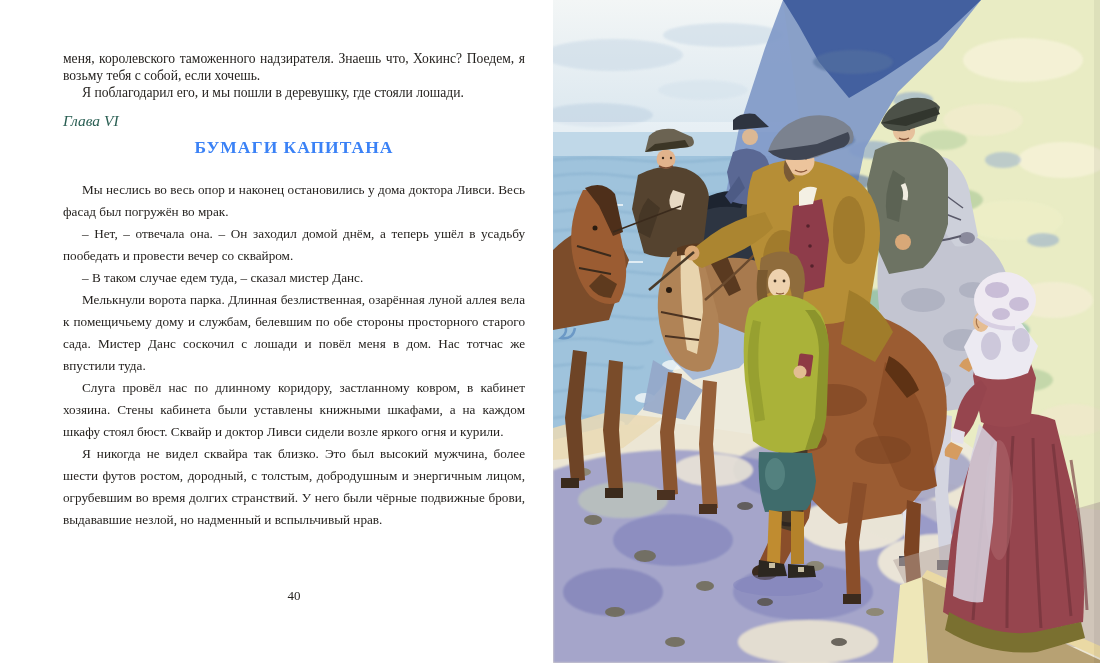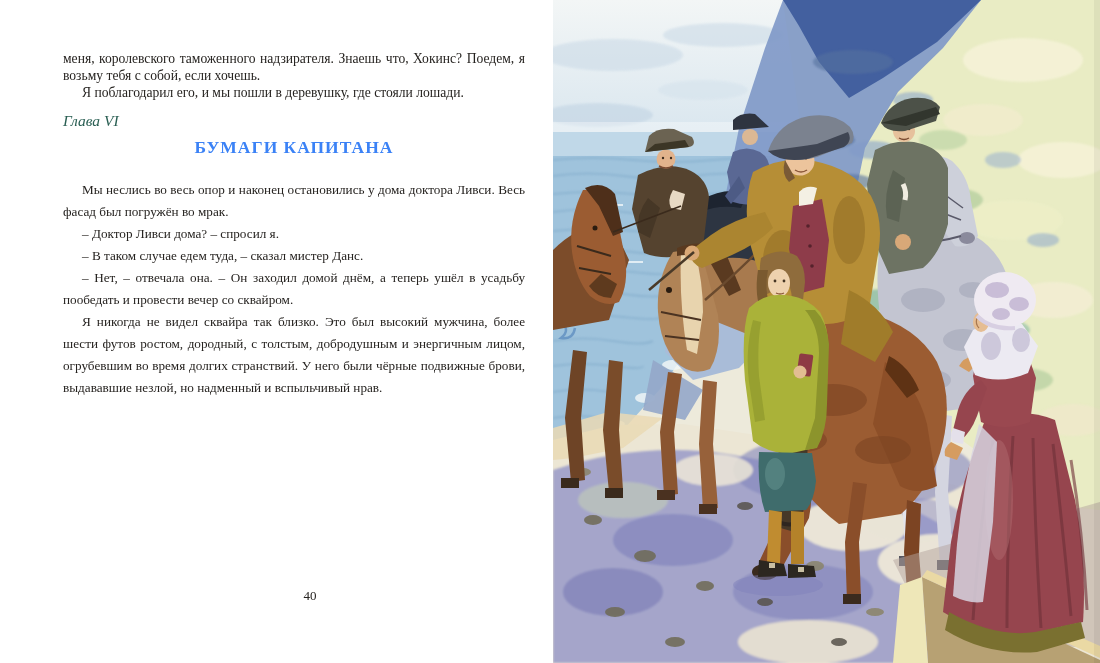--- a/index.html
+++ b/index.html
@@ -8,40 +8,41 @@
   .left-page{position:absolute;left:63px;top:0;width:462px;height:585px;}
   .block{ text-align:justify;color:#262320;hyphens:auto;-webkit-hyphens:auto;}
   .block1{padding-top:50px;font-size:13.6px;line-height:17px;}
   .block2{font-size:13.2px;line-height:22px;margin-top:21px;}
   .block p{margin:0;text-indent:19px;}
   .block p.no-indent{text-indent:0;}
   .chapter-label{margin-top:10px;text-align:left;font-style:italic;
        font-size:15.5px;line-height:19px;color:#2a5f53;}
   .chapter-title{margin-top:6px;text-align:center;font-weight:bold;
        font-size:17.5px;line-height:22px;letter-spacing:1px;color:#3b82f6;}
-  .page-number{position:absolute;top:588px;left:16px;width:462px;text-align:center;
+  .page-number{position:absolute;top:588px;left:0;width:462px;text-align:center;
        font-size:13px;color:#262320;}
   .right-page{position:absolute;left:553px;top:0;width:547px;height:663px;}
   .right-page svg{display:block;width:547px;height:663px;}
 </style>
 </head>
 <body>
 
 <div class="left-page">
   <div class="block block1">
     <p class="no-indent">меня, королевского таможенного надзирателя. Знаешь что, Хокинс? Поедем, я возьму тебя с собой, если хочешь.</p>
     <p>Я поблагодарил его, и мы пошли в деревушку, где стояли лошади.</p>
   </div>
   <div class="chapter-label">Глава VI</div>
   <div class="chapter-title">БУМАГИ КАПИТАНА</div>
   <div class="block block2">
     <p>Мы неслись во весь опор и наконец остановились у дома доктора Ливси. Весь фасад был погружён во мрак.</p>
-    <p>– Доктор Ливси дома? – спросил я.</p>
+    <p>– Нет, – отвечала она. – Он заходил домой днём, а теперь ушёл в усадьбу пообедать и провести вечер со сквайром.</p>
     <p>– В таком случае едем туда, – сказал мистер Данс.</p>
-    <p>– Нет, – отвечала она. – Он заходил домой днём, а теперь ушёл в усадьбу пообедать и провести вечер со сквайром.</p>
+    <p>Мелькнули ворота парка. Длинная безлиственная, озарённая луной аллея вела к помещичьему дому и службам, белевшим по обе стороны просторного старого сада. Мистер Данс соскочил с лошади и повёл меня в дом. Нас тотчас же впустили туда.</p>
+    <p>Слуга провёл нас по длинному коридору, застланному ковром, в кабинет хозяина. Стены кабинета были уставлены книжными шкафами, а на каждом шкафу стоял бюст. Сквайр и доктор Ливси сидели возле яркого огня и курили.</p>
     <p>Я никогда не видел сквайра так близко. Это был высокий мужчина, более шести футов ростом, дородный, с толстым, добродушным и энергичным лицом, огрубевшим во время долгих странствий. У него были чёрные подвижные брови, выдававшие незлой, но надменный и вспыльчивый нрав.</p>
   </div>
   <div class="page-number">40</div>
 </div>
 
 <div class="right-page">
 <svg viewBox="0 0 547 663" role="img" aria-label="Акварель: отряд всадников в треуголках на лошадях спускается по каменистой прибрежной тропе у моря; рядом идёт юноша в зелёном кафтане; справа пожилая женщина в белом чепце и тёмно-красном платье у каменных ступеней.">
   <defs>
     <linearGradient id="skyG" x1="0" y1="0" x2="0" y2="1">
       <stop offset="0" stop-color="#f3f6f6"></stop>

